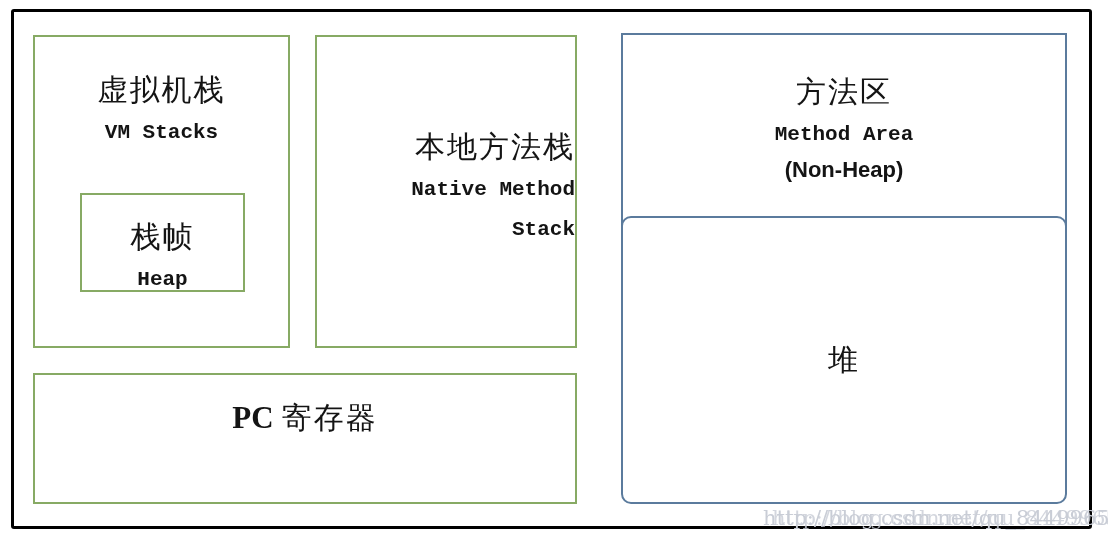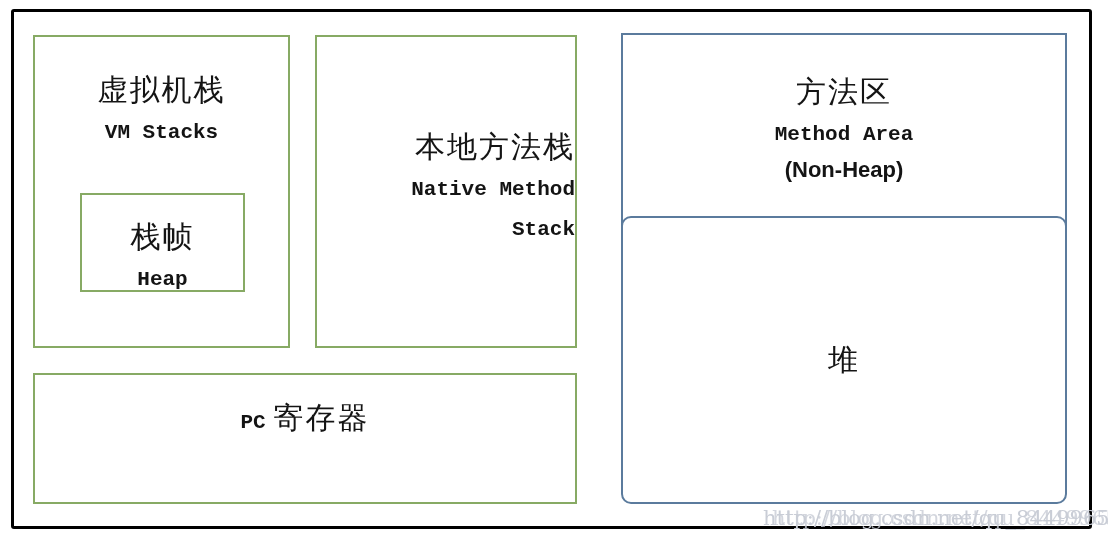--- a/index.html
+++ b/index.html
@@ -44,23 +44,23 @@
     white-space: nowrap;
   }
   .en-sub {
     font-family: "Liberation Sans", sans-serif;
     font-weight: bold;
     font-size: 22px;
     line-height: 30px;
     white-space: nowrap;
   }
   .pc-prefix {
-    font-family: Liberation Mono, monospace;
+    font-family: Liberation Serif, serif;
     font-weight: bold;
-    font-size: 21px;
+    font-size: 31px;
     letter-spacing: 0;
     margin-right: 8px;
   }
 
   
   .vm-stacks   { left: 19px;  top: 23px;  width: 257px; height: 313px; padding-top: 30px; }
   .frame-box   { left: 45px;  top: 156px; width: 165px; height: 99px; padding-top: 19px; }
   .native-box  { left: 301px; top: 23px;  width: 262px; height: 313px; padding-top: 87px; text-align: right; }
   .pc-box      { left: 19px;  top: 361px; width: 544px; height: 131px; padding-top: 20px; }
   .method-box  { left: 607px; top: 21px;  width: 446px; height: 201px; padding-top: 34px; }

